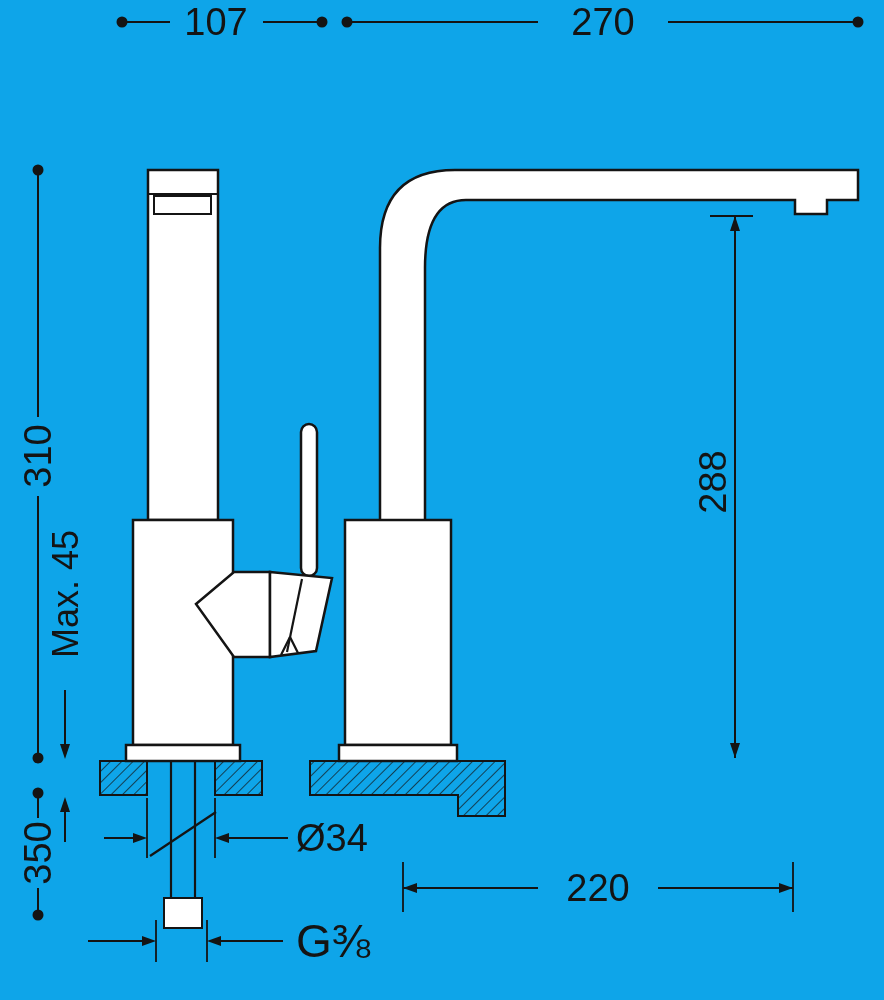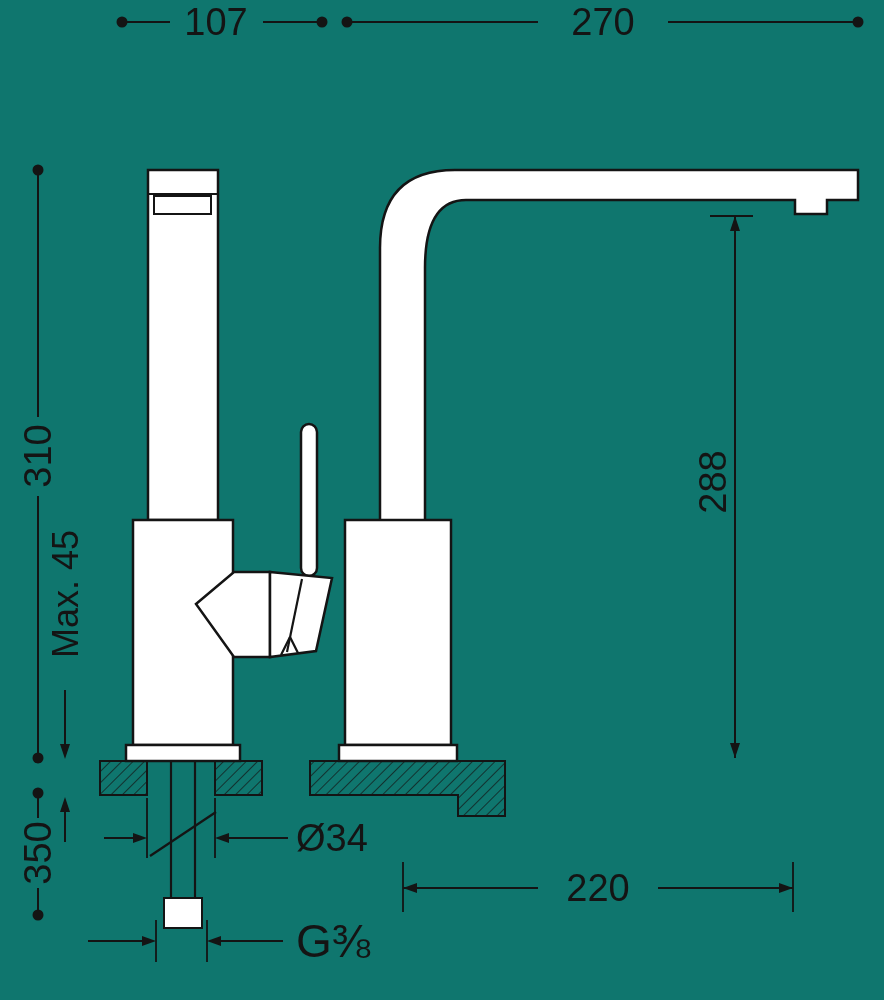--- a/index.html
+++ b/index.html
@@ -4,21 +4,21 @@
 <style>
   html, body {
     margin: 0;
     padding: 0;
     background: #ffffff;
   }
   .page {
     position: relative;
     width: 884px;
     height: 1000px;
-    background: #0f766e;
+    background: #0ea5e9;
     overflow: hidden;
   }
   svg { display: block; }
 
   
   .outline   { fill: #ffffff; stroke: #141414; stroke-width: 2.5; stroke-linejoin: miter; }
   .outline-thin { fill: #ffffff; stroke: #141414; stroke-width: 2; }
   .edge      { fill: none; stroke: #141414; stroke-width: 2.2; }
   .dimline   { fill: none; stroke: #141414; stroke-width: 2; }
   .ext       { fill: none; stroke: #141414; stroke-width: 1.8; }

